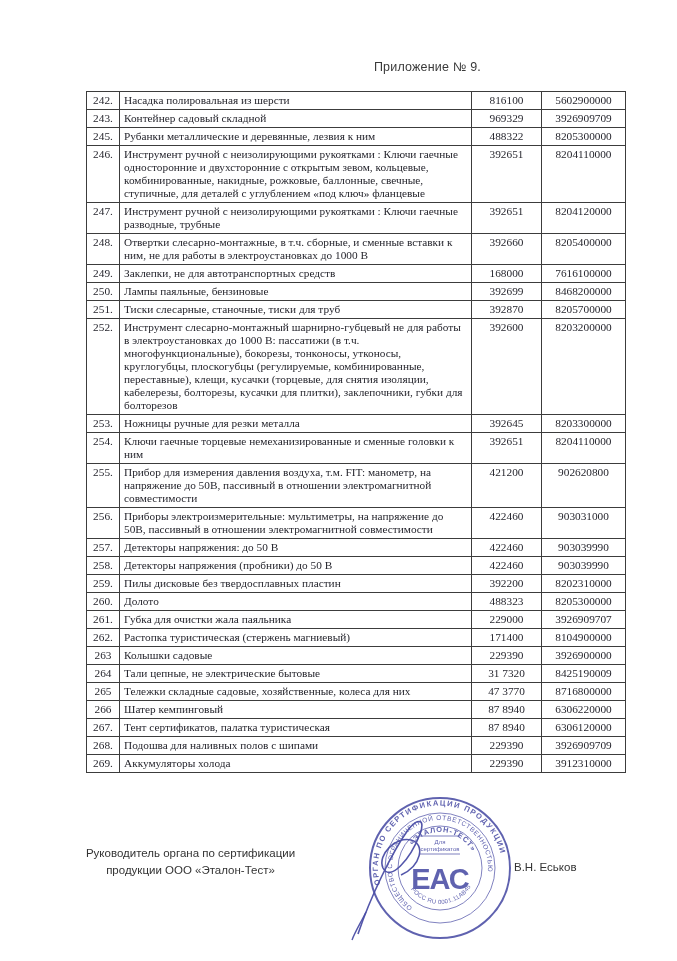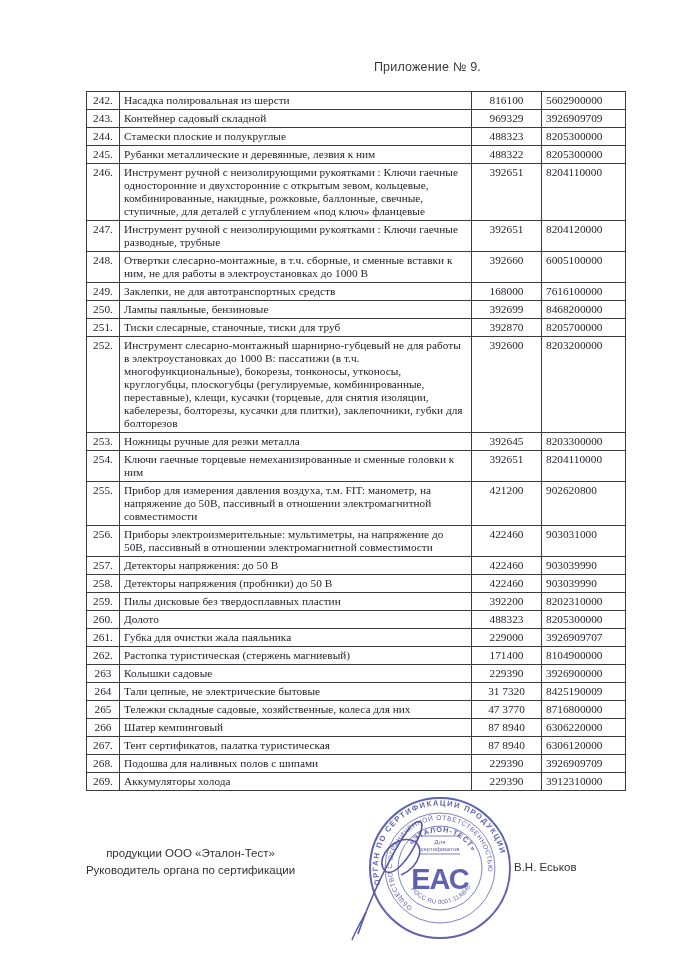--- a/index.html
+++ b/index.html
@@ -22,21 +22,21 @@
     font-size:11.3px;line-height:13px;color:#26262e;
   }
   table.codes td{
     border:1px solid #3c3c3c;
     padding:2px 4px;
     vertical-align:top;
   }
   td.c-num{width:33px;text-align:center;white-space:nowrap;}
   td.c-desc{width:352px;padding-left:6px;padding-right:8px;}
   td.c-code1{width:70px;text-align:center;vertical-align:middle;}
-  td.c-code2{width:84px;text-align:left;vertical-align:top;}
+  td.c-code2{width:84px;text-align:center;vertical-align:top;}
 
   .sig-title{
     position:absolute;left:58px;top:845px;width:265px;
     font-family:"Liberation Sans", sans-serif;
     font-size:11.5px;line-height:17px;color:#333;text-align:center;
   }
   .sig-name{
     position:absolute;left:514px;top:861px;
     font-family:"Liberation Sans", sans-serif;
     font-size:11.5px;color:#333;white-space:nowrap;
@@ -71,26 +71,20 @@
       <td class="c-code1">816100</td>
       <td class="c-code2">5602900000</td>
     </tr>
         <tr>
       <td class="c-num">243.</td>
       <td class="c-desc">Контейнер садовый складной</td>
       <td class="c-code1">969329</td>
       <td class="c-code2">3926909709</td>
     </tr>
         <tr>
-      <td class="c-num">244.</td>
-      <td class="c-desc">Стамески плоские и полукруглые</td>
-      <td class="c-code1">488323</td>
-      <td class="c-code2">8205300000</td>
-    </tr>
-        <tr>
       <td class="c-num">245.</td>
       <td class="c-desc">Рубанки металлические и деревянные, лезвия к ним</td>
       <td class="c-code1">488322</td>
       <td class="c-code2">8205300000</td>
     </tr>
         <tr>
       <td class="c-num">246.</td>
       <td class="c-desc">Инструмент ручной с неизолирующими рукоятками : Ключи гаечные односторонние и двухсторонние с открытым зевом, кольцевые, комбинированные, накидные, рожковые, баллонные, свечные, ступичные, для деталей с углублением «под ключ» фланцевые</td>
       <td class="c-code1">392651</td>
       <td class="c-code2">8204110000</td>
@@ -98,21 +92,21 @@
         <tr>
       <td class="c-num">247.</td>
       <td class="c-desc">Инструмент ручной с неизолирующими рукоятками : Ключи гаечные разводные, трубные</td>
       <td class="c-code1">392651</td>
       <td class="c-code2">8204120000</td>
     </tr>
         <tr>
       <td class="c-num">248.</td>
       <td class="c-desc">Отвертки слесарно-монтажные, в т.ч. сборные, и сменные вставки к ним, не для работы в электроустановках до 1000 В</td>
       <td class="c-code1">392660</td>
-      <td class="c-code2">6005100000</td>
+      <td class="c-code2">8205400000</td>
     </tr>
         <tr>
       <td class="c-num">249.</td>
       <td class="c-desc">Заклепки, не для автотранспортных средств</td>
       <td class="c-code1">168000</td>
       <td class="c-code2">7616100000</td>
     </tr>
         <tr>
       <td class="c-num">250.</td>
       <td class="c-desc">Лампы паяльные, бензиновые</td>
@@ -230,22 +224,22 @@
         <tr>
       <td class="c-num">269.</td>
       <td class="c-desc">Аккумуляторы холода</td>
       <td class="c-code1">229390</td>
       <td class="c-code2">3912310000</td>
     </tr>
       </tbody>
   </table>
 
   <div class="sig-title">
+    <div>Руководитель органа по сертификации</div>
     <div>продукции ООО «Эталон-Тест»</div>
-    <div>Руководитель органа по сертификации</div>
   </div>
 
   <div class="sig-name">В.Н. Еськов</div>
 
   <div class="stamp-wrap">
     <svg width="205" height="172" viewBox="0 0 205 172">
       <g opacity="0.88">
 
         <circle class="stamp-line" cx="100" cy="82" r="70" stroke-width="2"></circle>
         <circle class="stamp-line" cx="100" cy="82" r="55" stroke-width="0.8"></circle>

